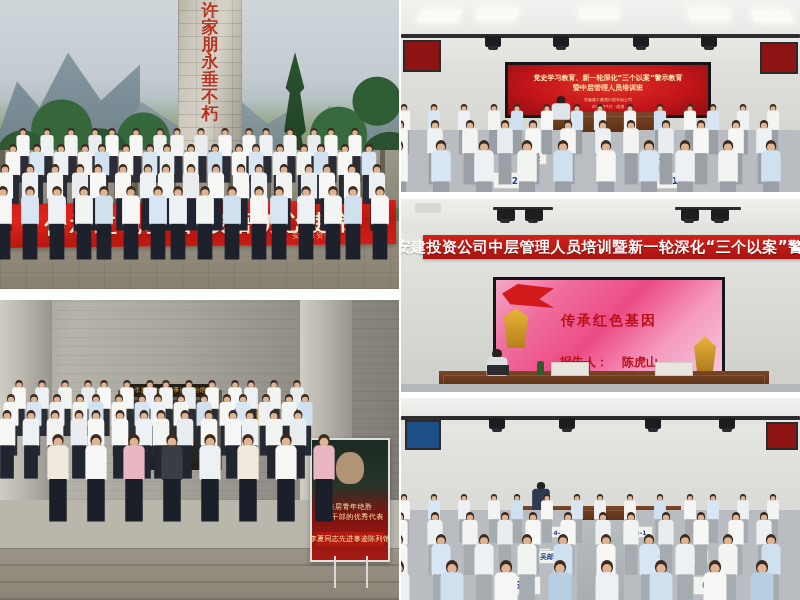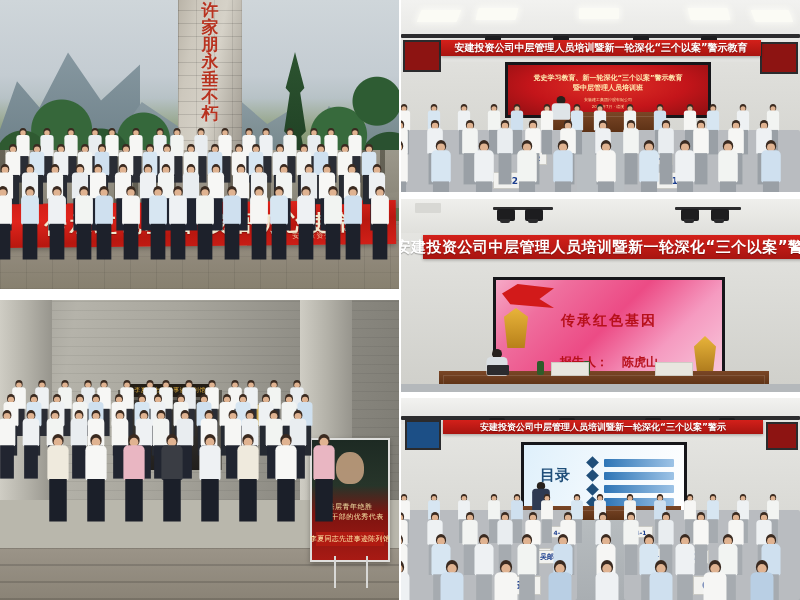--- a/index.html
+++ b/index.html
@@ -918,23 +918,20 @@
     <div class="ceil-light" style="left:178px;top:8px;width:40px;height:11px"></div>
     <div class="ceil-light" style="left:288px;top:8px;width:40px;height:12px;transform:skewX(14deg)"></div>
     <div class="ceil-light" style="left:352px;top:10px;width:38px;height:12px;transform:skewX(22deg)"></div>
     <div class="truss" style="left:0;top:34px;width:399px"></div>
     <div class="spot" style="left:84px;top:36px"></div>
     <div class="spot" style="left:152px;top:36px"></div>
     <div class="spot" style="left:232px;top:36px"></div>
     <div class="spot" style="left:300px;top:36px"></div>
     <div class="side-screen" style="left:2px;top:40px;width:34px;height:28px;background:#8d1412"></div>
     <div class="side-screen" style="right:2px;top:42px;width:34px;height:28px;background:#8d1412"></div>
-    <div class="red-banner" style="left:40px;top:40px;width:320px;height:16px;font-size:10px">
-      <span>安建投资公司中层管理人员培训暨新一轮深化“三个以案”警示教育</span>
-    </div>
     <div class="big-screen" style="left:104px;top:62px;width:200px;height:50px;background:radial-gradient(ellipse at 50% 40%,#e03127 0%,#c4151a 55%,#8d0f12 100%)">
       <div class="scr-title" style="top:18px;font-size:7px">暨中层管理人员培训班</div>
       <div class="scr-title" style="top:8px;font-size:7px">党史学习教育、新一轮深化“三个以案”警示教育</div>
       <div class="scr-sub" style="top:32px;font-size:4px">安徽建工集团控股有限公司</div>
       <div class="scr-sub" style="top:39px;font-size:4px">2021年7月 · 绩溪</div>
     </div>
     <div class="podium" style="left:146px;top:112px;width:116px;height:28px"></div>
     <div class="attendee" style="left:160px;top:96px;transform:scale(.55)">
       <div class="a-head"></div>
       <div class="a-body" style="background:#dfe4e8"></div>
@@ -1203,36 +1200,20 @@
 
   <div class="photo room" id="p-room3">
     <div class="ceiling" style="height:26px"></div>
     <div class="truss" style="left:0;top:18px;width:399px"></div>
     <div class="spot" style="left:88px;top:20px"></div>
     <div class="spot" style="left:158px;top:20px"></div>
     <div class="spot" style="left:244px;top:20px"></div>
     <div class="spot" style="left:318px;top:20px"></div>
     <div class="side-screen" style="left:4px;top:22px;width:32px;height:26px;background:#1c4f86"></div>
     <div class="side-screen" style="right:2px;top:24px;width:28px;height:24px;background:#8d1412"></div>
-    <div class="red-banner" style="left:42px;top:22px;width:320px;height:14px;font-size:9px">
-      <span>安建投资公司中层管理人员培训暨新一轮深化“三个以案”警示</span>
-    </div>
-    <div class="big-screen" style="left:120px;top:44px;width:160px;height:66px">
-      <div class="toc-slide">
-        <div class="toc-word" style="font-size:15px">目录</div>
-        <div class="toc-dia" style="left:40%;top:20%"></div>
-        <div class="toc-row" style="left:50%;top:21%;width:44%"></div>
-        <div class="toc-dia" style="left:40%;top:40%"></div>
-        <div class="toc-row" style="left:50%;top:41%;width:44%"></div>
-        <div class="toc-dia" style="left:40%;top:60%"></div>
-        <div class="toc-row" style="left:50%;top:61%;width:44%"></div>
-        <div class="toc-dia" style="left:40%;top:80%"></div>
-        <div class="toc-row" style="left:50%;top:81%;width:44%"></div>
-      </div>
-    </div>
     <div class="podium" style="left:112px;top:108px;width:168px;height:20px"></div>
     <div class="attendee" style="left:140px;top:84px;transform:scale(.52)">
       <div class="a-head"></div>
       <div class="a-body" style="background:#2e3a52;height:46px"></div>
     </div>
     <div class="floor" style="height:80px;background:linear-gradient(#b7bcbf,#a9aeb2)"></div>
     <div class="seat-block" style="left:0px;top:112px;width:176px;height:90px"></div>
     <div class="seat-block" style="right:0px;top:112px;width:176px;height:90px"></div>
     <div class="crowd" id="crowd-room3" style="top:96px;height:106px">
         <div class="person" style="left: 3px; top: 0px; transform: scale(0.7); transform-origin: center top; z-index: 1;">

